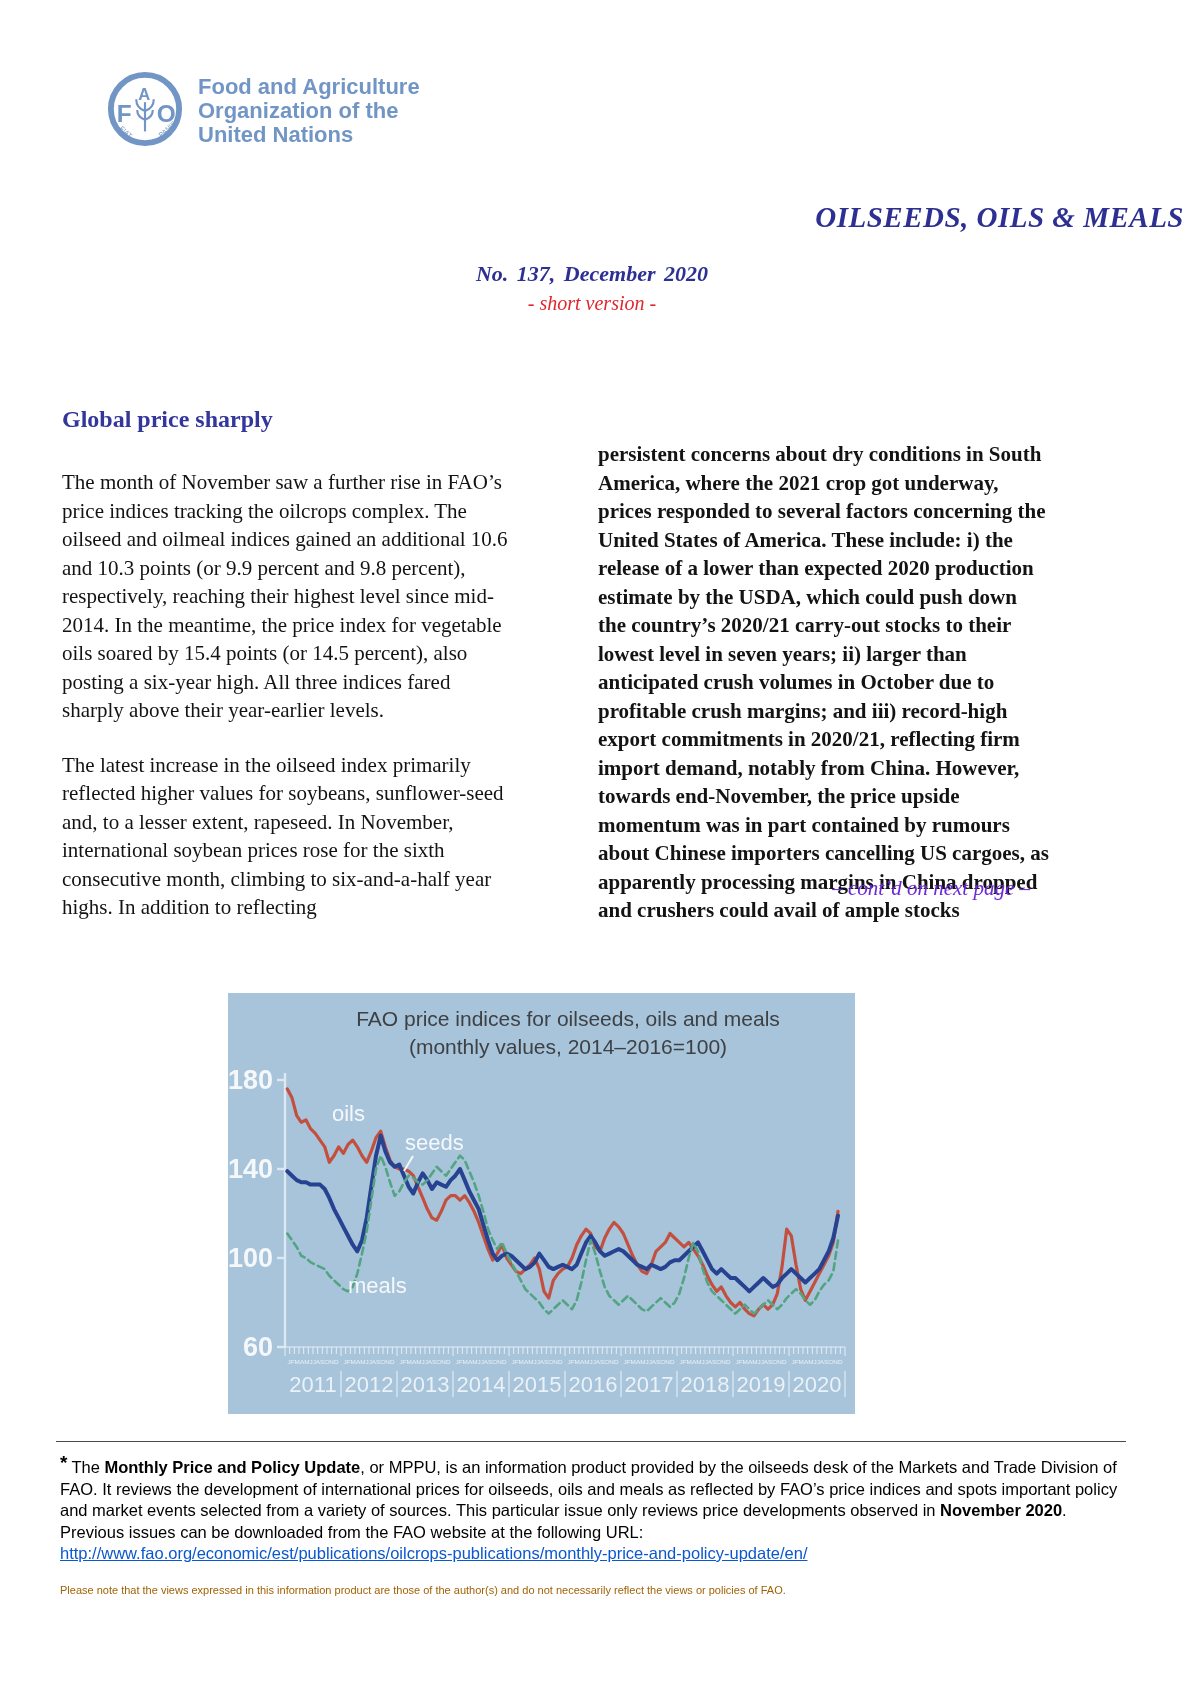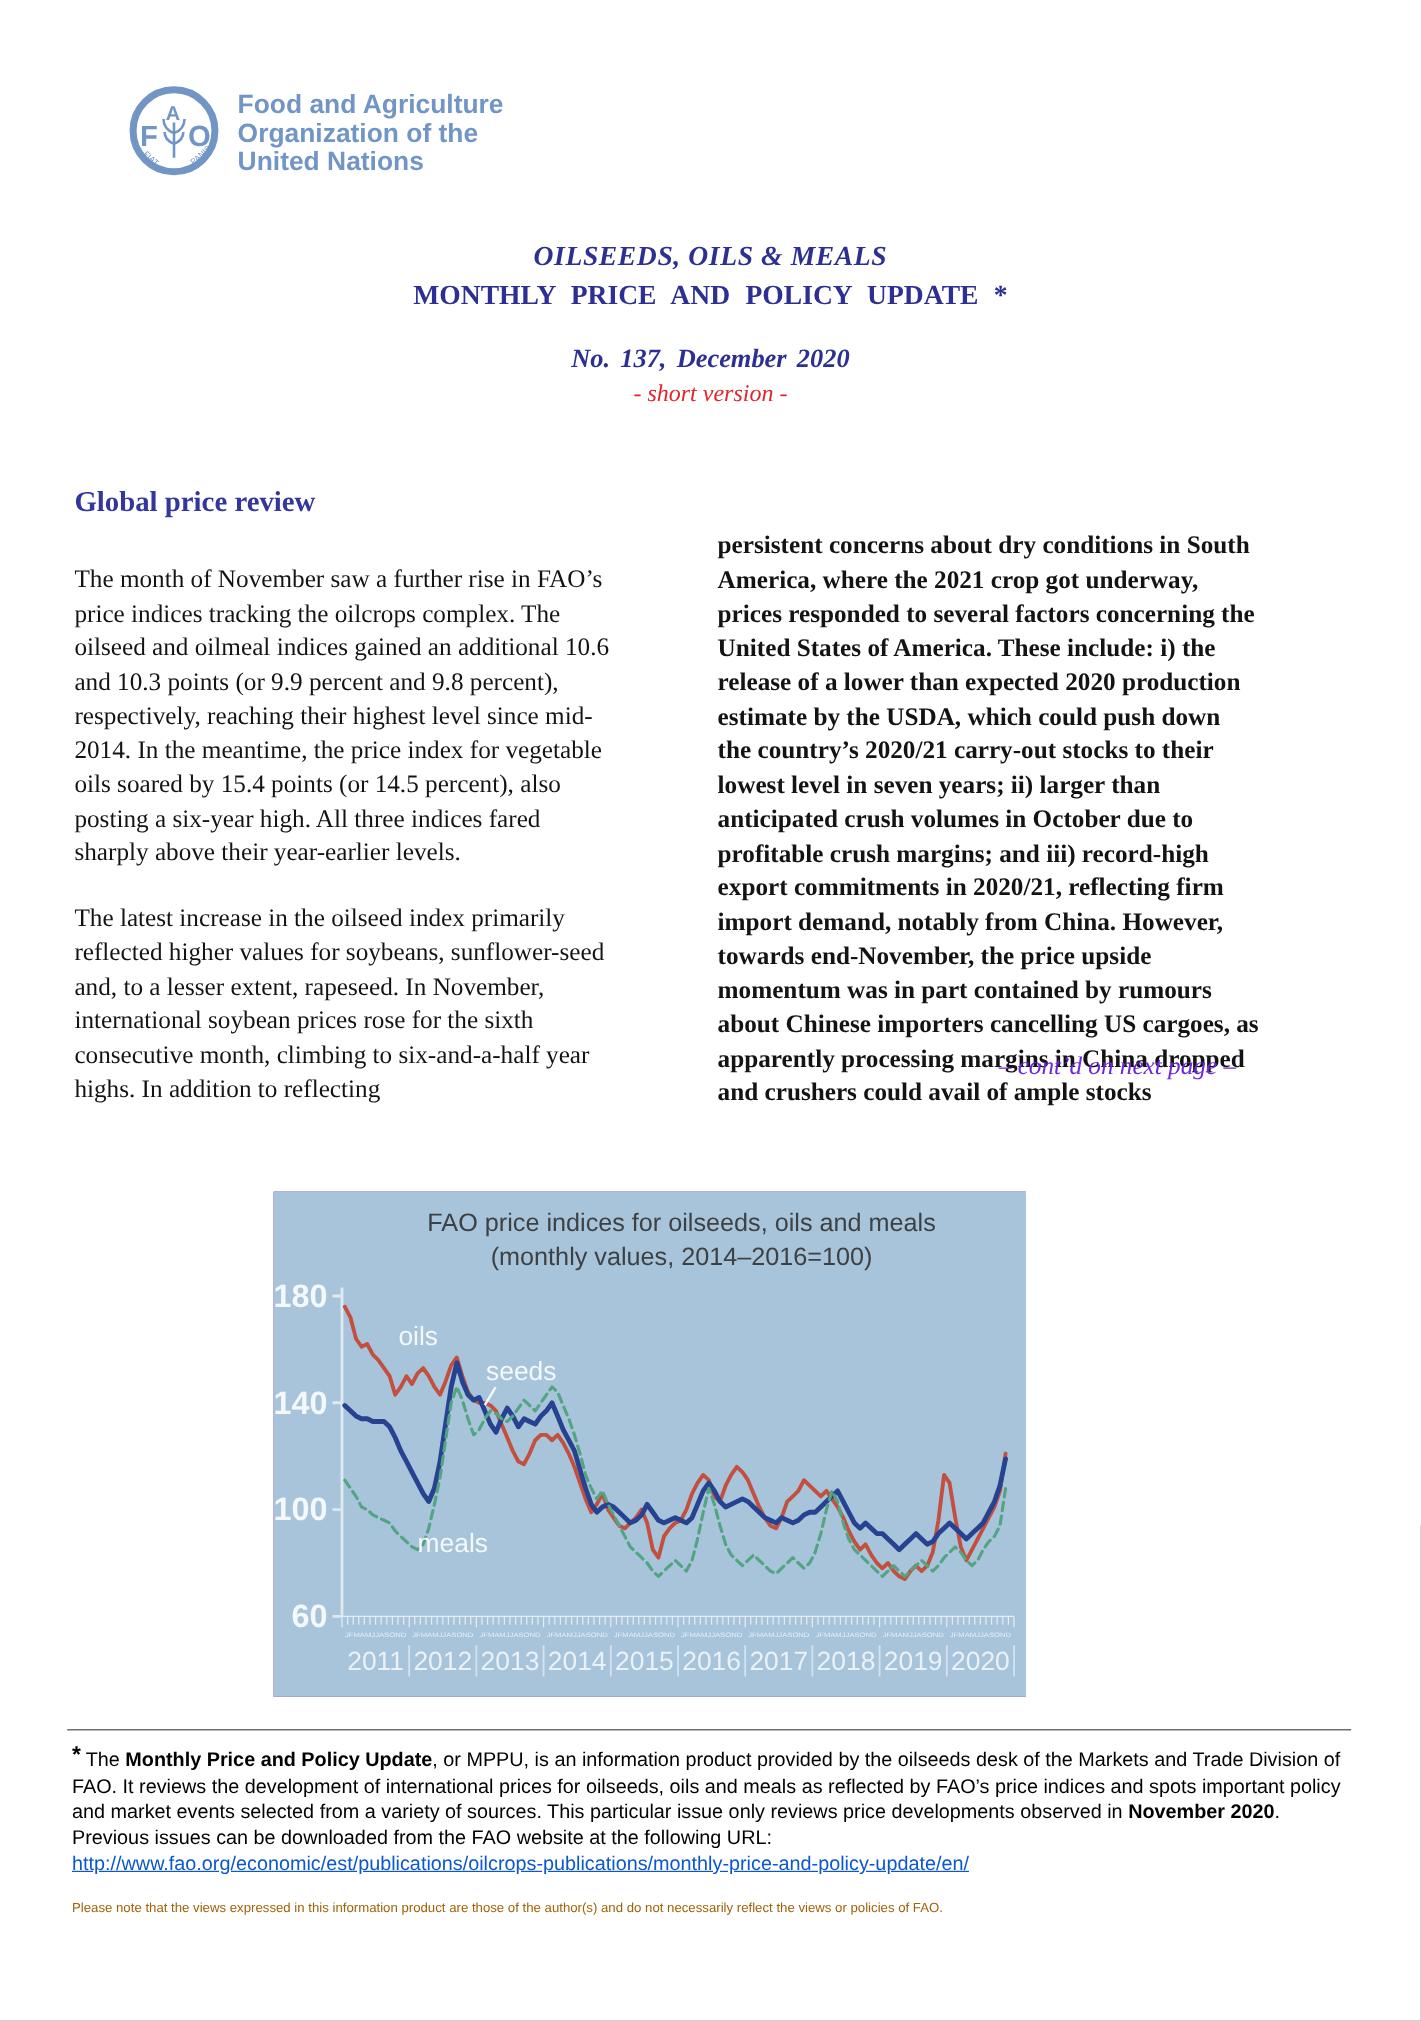--- a/index.html
+++ b/index.html
@@ -4,21 +4,21 @@
 <style>
   html,body{margin:0;padding:0;background:#888;}
   .page{position:relative;width:1184px;height:1684px;background:#ffffff;margin:0 auto;overflow:hidden;
         font-family:"Liberation Serif",serif;}
   
   .logo-wrap{position:absolute;left:106px;top:70px;display:flex;align-items:flex-start;}
   .org-name{margin-left:14px;padding-top:5px;font-family:"Liberation Sans",sans-serif;
             font-weight:bold;font-size:22px;line-height:24px;color:#7195c5;}
   
   .title-block{position:absolute;left:0;right:0;top:201px;text-align:center;color:#2d3092;}
-  .title-line1{font-size:23px;font-weight:bold;font-style:italic;letter-spacing:.5px;}
+  .title-line1{font-size:29px;font-weight:bold;font-style:italic;letter-spacing:.5px;text-align:right;}
   .title-line2{font-size:23px;font-weight:bold;word-spacing:7px;margin-top:6px;}
   .issue-line{font-size:22px;font-weight:bold;font-style:italic;margin-top:27px;word-spacing:3px;}
   .version-line{font-size:20px;font-style:italic;color:#e0252b;margin-top:5px;}
   
   .section-heading{position:absolute;left:62px;top:406px;font-size:24px;font-weight:bold;color:#33369c;}
   .col{position:absolute;width:452px;font-size:21px;line-height:28.5px;color:#131313;text-align:left;}
   .col p{margin:0;}
   .col p + p{margin-top:26px;}
   #col1{left:62px;top:468px;}
   #col2{left:598px;top:440px;font-weight:bold;}
@@ -69,26 +69,25 @@
     </svg>
     <div class="org-name">
       <div>Food and Agriculture</div>
       <div>Organization of the</div>
       <div>United Nations</div>
     </div>
   </div>
 
   <div class="title-block">
     <div class="title-line1">OILSEEDS, OILS &amp; MEALS</div>
-    <div class="title-line2">MONTHLY  PRICE  AND  POLICY  UPDATE *</div>
     <div class="issue-line">No. 137,  December 2020</div>
     <div class="version-line">- short version -</div>
   </div>
 
-  <div class="section-heading">Global price review</div>
+  <div class="section-heading">Global price sharply</div>
 
   <div class="col" id="col1">
     <p>The month of November saw a further rise in FAO’s price indices tracking the oilcrops complex. The oilseed and oilmeal indices gained an additional 10.6 and 10.3 points (or 9.9 percent and 9.8 percent), respectively, reaching their highest level since mid-2014. In the meantime, the price index for vegetable oils soared by 15.4 points (or 14.5 percent), also posting a six-year high. All three indices fared sharply above their year-earlier levels.</p>
     <p><span>The latest increase in the </span><span class="u">oilseed</span><span> index primarily reflected higher values for soybeans, sunflower-seed and, to a lesser extent, rapeseed. In November, international soybean prices rose for the sixth consecutive month, climbing to six-and-a-half year highs. In addition to reflecting</span></p>
   </div>
   <div class="col" id="col2">
     <p>persistent concerns about dry conditions in South America, where the 2021 crop got underway, prices responded to several factors concerning the United States of America. These include: i) the release of a lower than expected 2020 production estimate by the USDA, which could push down the country’s 2020/21 carry-out stocks to their lowest level in seven years; ii) larger than anticipated crush volumes in October due to profitable crush margins; and iii) record-high export commitments in 2020/21, reflecting firm import demand, notably from China. However, towards end-November, the price upside momentum was in part contained by rumours about Chinese importers cancelling US cargoes, as apparently processing margins in China dropped and crushers could avail of ample stocks</p>
   </div>
   <div class="contd">– cont’d on next page –</div>
 

